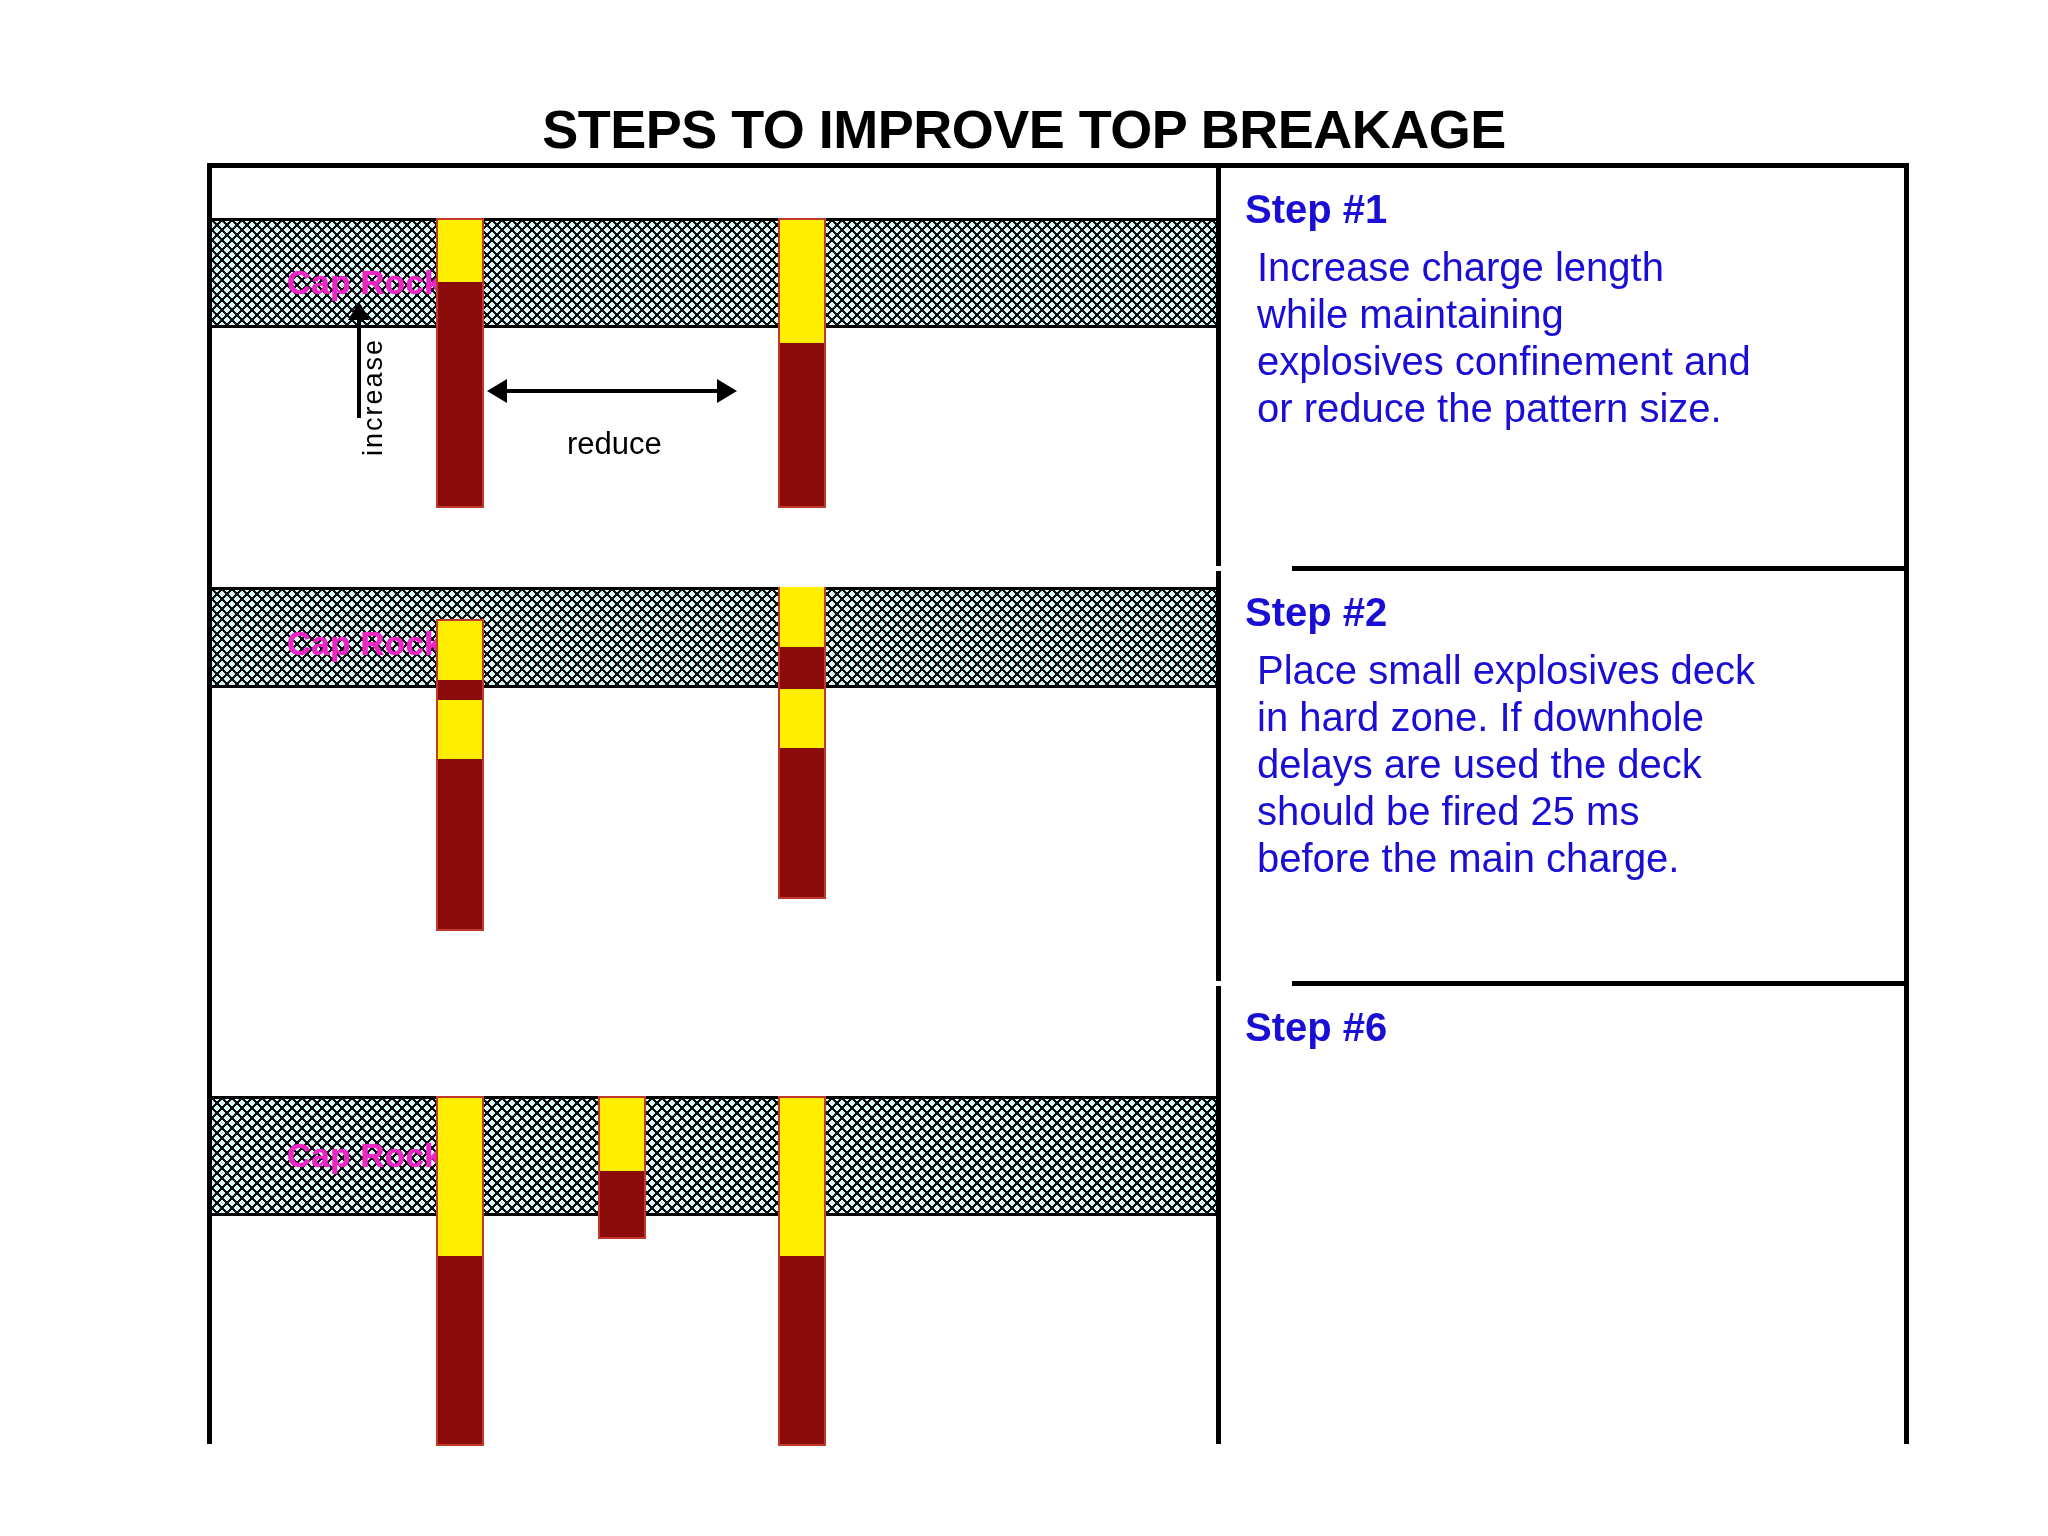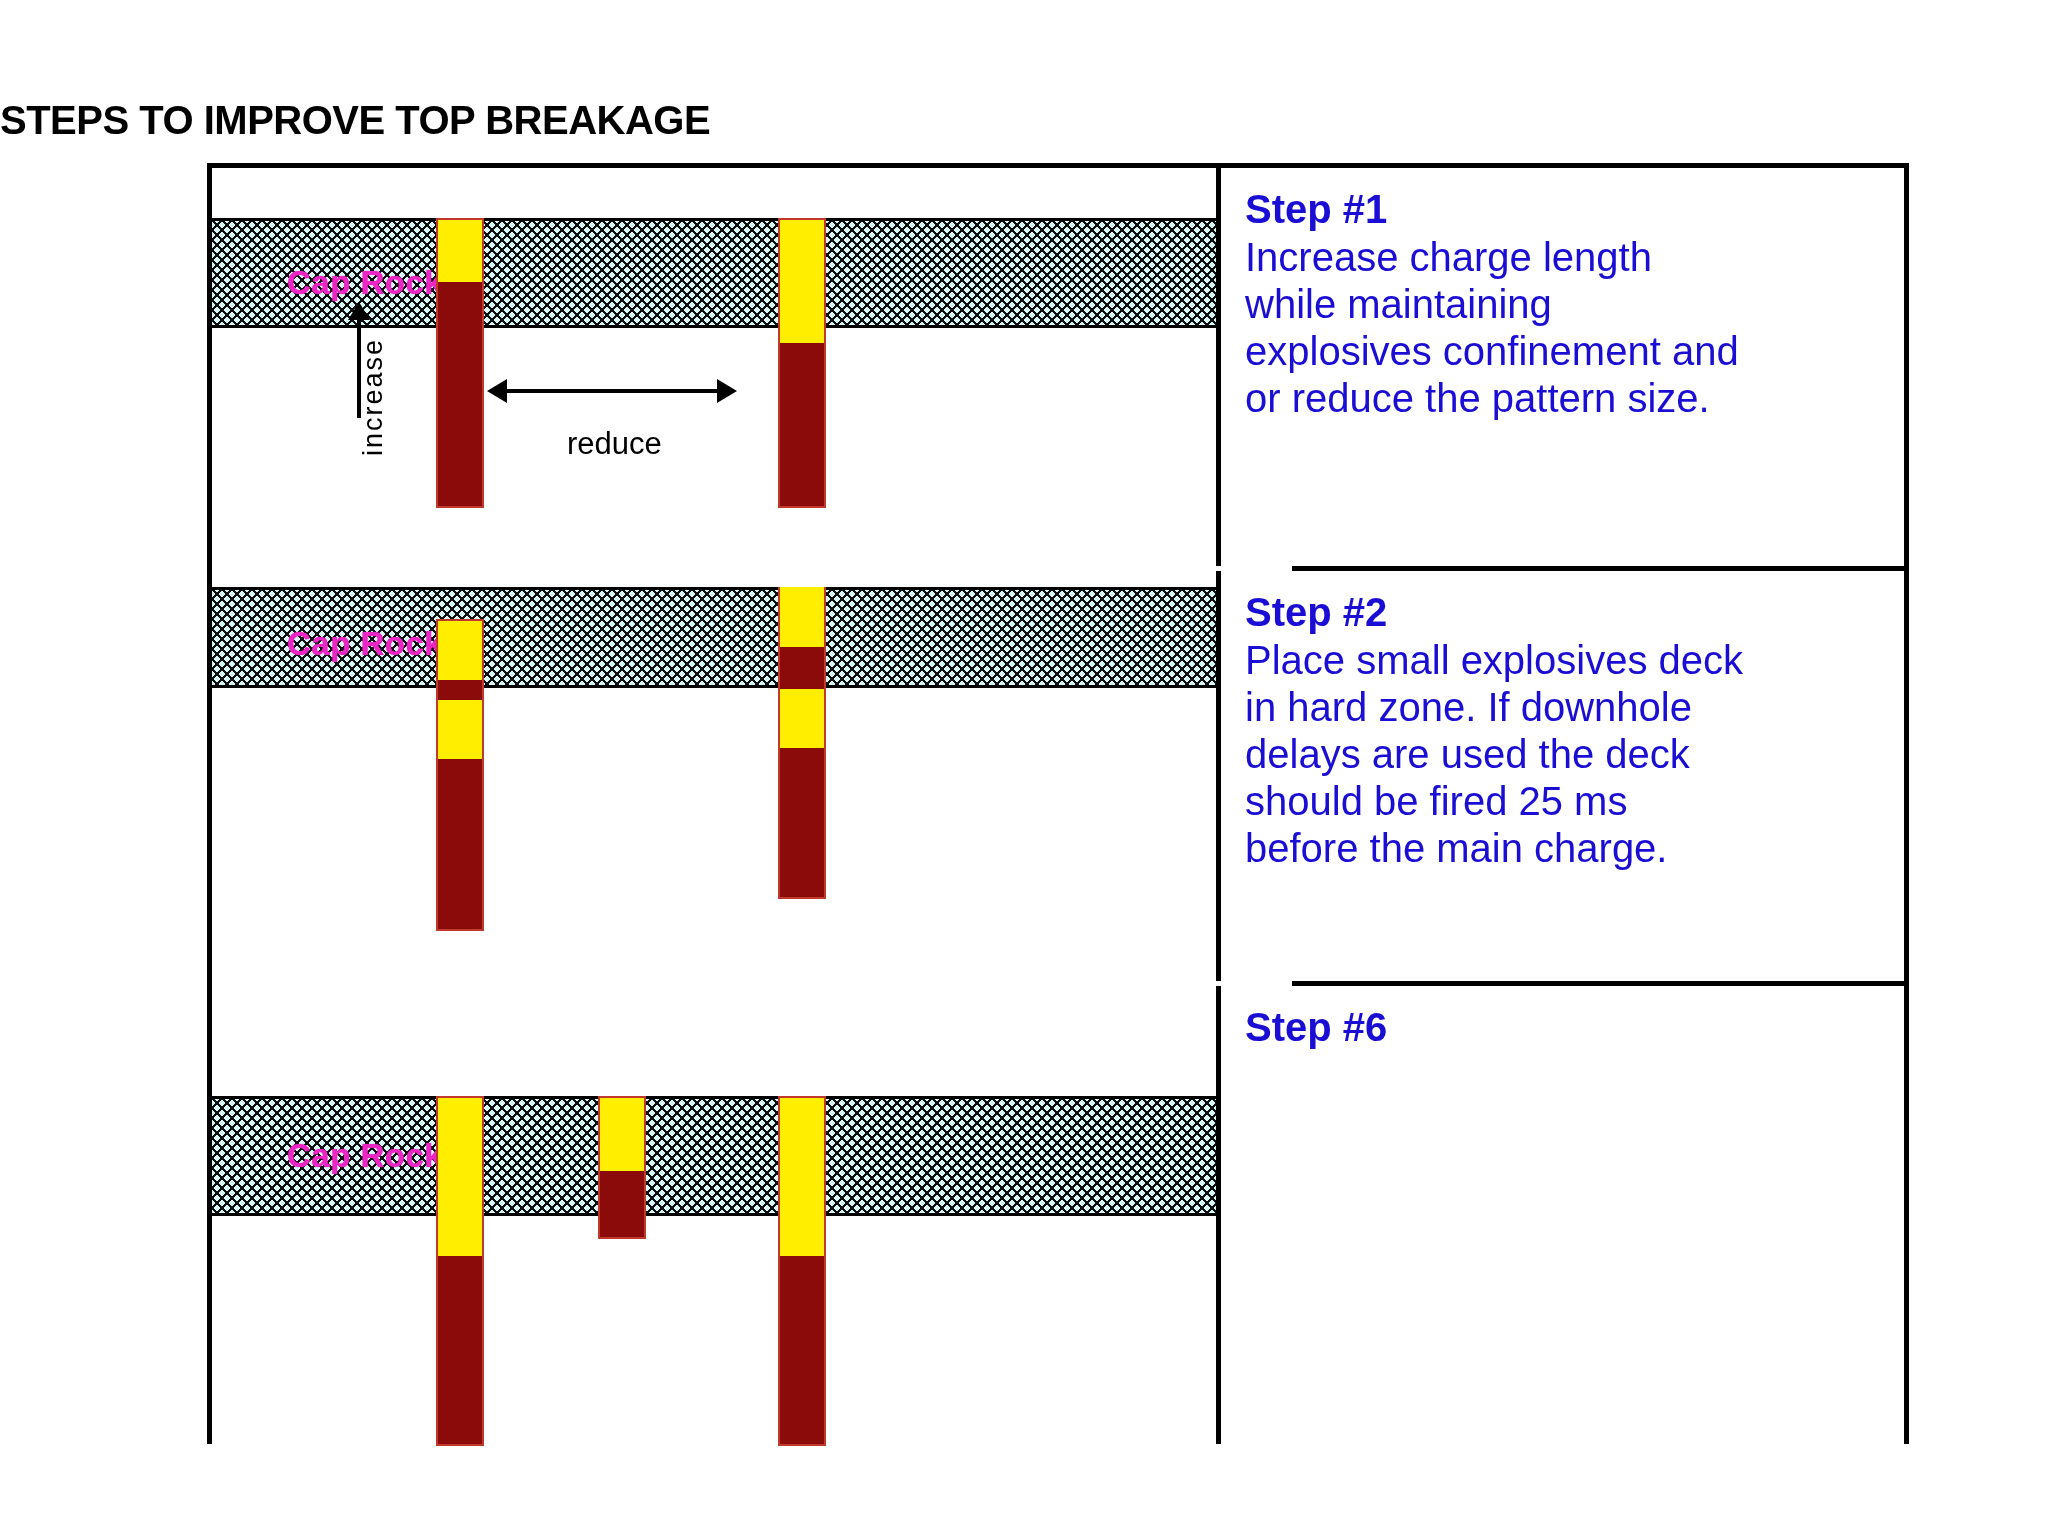--- a/index.html
+++ b/index.html
@@ -16,22 +16,22 @@
     height: 1536px;
     background: #ffffff;
     overflow: hidden;
   }
 
   
   #title {
     position: absolute;
     left: 0; top: 98px;
     width: 2048px;
-    text-align: left;
-    font-size: 40px;
+    text-align: center;
+    font-size: 54px;
     font-weight: bold;
     letter-spacing: -0.5px;
     color: #000000;
     white-space: nowrap;
   }
 
   
   #frame {
     position: absolute;
     left: 207px; top: 163px;
@@ -77,21 +77,21 @@
     font-weight: bold;
     color: #1a0dd4;
     line-height: 1.16;
     margin: 0 0 2px 0;
   }
   .step-body {
     font-size: 40px;
     font-weight: normal;
     color: #1a0dd4;
     line-height: 1.17;
-    margin: 0;
+    margin: 12px;
     white-space: pre-line;
   }
 
   
   .caprock {
     position: absolute;
     left: 0;
     width: 100%;
     background-color: #d7f6f5;
     border-top: 3px solid #000000;

